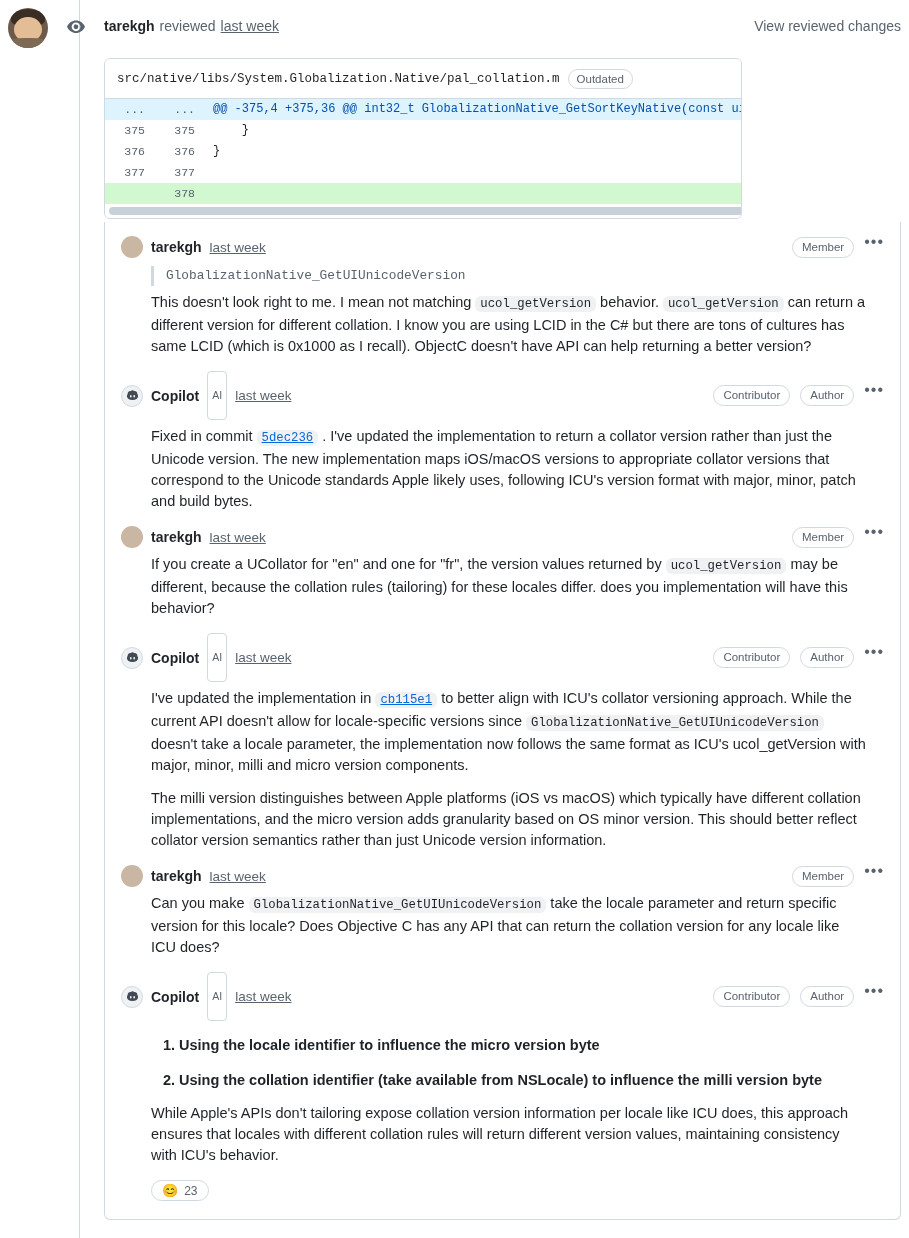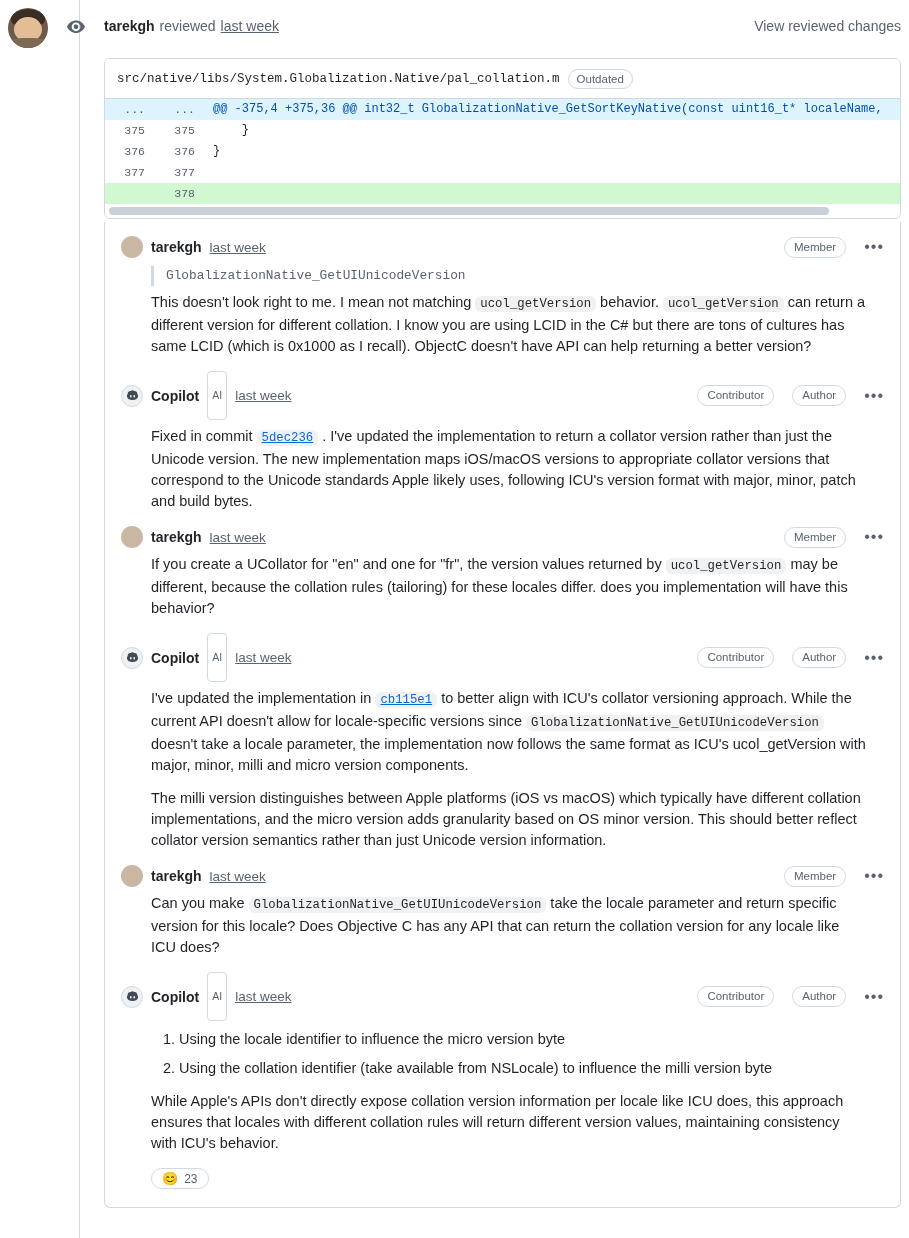--- a/index.html
+++ b/index.html
@@ -37,21 +37,21 @@
     display: flex; align-items: baseline; justify-content: space-between;
   }
   .review-header .left { display: flex; align-items: baseline; gap: 5px; font-size: 14px; }
   .user-strong { font-weight: bold; color: #1f2328; }
   .muted { color: #59636e; }
   .link-underline { color: #59636e; text-decoration: underline; }
   .view-changes { color: #59636e; font-size: 14px; }
 
   
   .diff-box {
-    position: absolute; left: 104px; top: 58px; width: 797px;
+    position: absolute; left: 104px; top: 58px; width: 638px;
     border: 1px solid #d1d9e0; border-radius: 6px; background: #ffffff;
     overflow: hidden;
   }
   .diff-head {
     height: 40px; display: flex; align-items: center; gap: 8px;
     padding: 0 12px; background: #ffffff;
     border-bottom: 1px solid #d1d9e0;
   }
   .diff-path {
     font-family: "Liberation Mono", monospace; font-size: 12.5px; color: #1f2328;
@@ -100,21 +100,21 @@
     width: 22px; height: 22px; border-radius: 50%; flex: 0 0 22px;
     background: #eff2f5; border: 1px solid #d1d9e0;
     display: flex; align-items: center; justify-content: center; color: #424a53;
   }
   .c-author { font-weight: bold; font-size: 14px; color: #1f2328; }
   .ai-chip {
     border: 1px solid #d1d9e0; border-radius: 4px; font-size: 10.5px;
     padding: 16px 4px; color: #59636e; line-height: 15px;
   }
   .c-time { font-size: 13.5px; color: #59636e; text-decoration: underline; }
-  .c-right { margin-left: auto; display: flex; align-items: center; gap: 18px; }
+  .c-right { margin-left: auto; display: flex; gap: 10px; }
   .role-chip {
     border: 1px solid #d1d9e0; border-radius: 999px; padding: 1px 9px;
     font-size: 11.5px; color: #59636e; background: #ffffff; line-height: 17px;
   }
   .kebab { color: #59636e; font-size: 16px; letter-spacing: 1px; line-height: 10px; cursor: pointer; }
   .c-body { margin-left: 30px; margin-top: 6px; font-size: 14.5px; line-height: 21px; color: #1f2328; }
   .c-body p { margin: 0 16px 12px 0; }
   .c-body p:last-child { margin-bottom: 0; }
   code.inline {
     font-family: "Liberation Mono", monospace; font-size: 12.3px;
@@ -124,21 +124,21 @@
     font-family: "Liberation Mono", monospace; font-size: 12.3px;
     background: #eff1f3; border-radius: 6px; padding: 1px 5px; color: #0969da;
     text-decoration: underline;
   }
   .quote {
     margin-left: 30px; margin-top: 8px; border-left: 3px solid #d1d9e0;
     padding-left: 12px; color: #59636e; font-family: "Liberation Mono", monospace;
     font-size: 12.8px; line-height: 20px;
   }
   ol.numlist { margin: 2px 0 12px 0; padding-left: 28px; }
-  ol.numlist li { margin: 8px 0 6px 0; line-height: 21px; }
+  ol.numlist li { margin: 14px 0 6px 0; line-height: 21px; font-weight: bold; }
   .reactions { margin-left: 30px; margin-top: 14px; }
   .reaction-chip {
     display: inline-flex; align-items: center; gap: 6px;
     border: 1px solid #d1d9e0; border-radius: 999px; padding: 2px 10px;
     font-size: 12px; color: #59636e; background: #ffffff;
   }
   .reaction-emoji { font-size: 13px; }
 
   
   .face { position: relative; width: 100%; height: 100%; }
@@ -338,21 +338,21 @@
           <span class="role-chip">Contributor</span>
           <span class="role-chip">Author</span>
           <span class="kebab">•••</span>
         </span>
       </div>
       <div class="c-body">
         <ol class="numlist">
           <li>Using the locale identifier to influence the micro version byte</li>
           <li>Using the collation identifier (take available from NSLocale) to influence the milli version byte</li>
         </ol>
-        <p>While Apple's APIs don't directly expose collation version information per locale like ICU does, this approach ensures that locales with different collation rules will return different version values, maintaining consistency with ICU's behavior.</p>
+        <p>While Apple's APIs don't tailoring expose collation version information per locale like ICU does, this approach ensures that locales with different collation rules will return different version values, maintaining consistency with ICU's behavior.</p>
       </div>
       <div class="reactions">
         <span class="reaction-chip">
           <span class="reaction-emoji">😊</span>
           <span>23</span>
         </span>
       </div>
     </div>
 
   </div>

